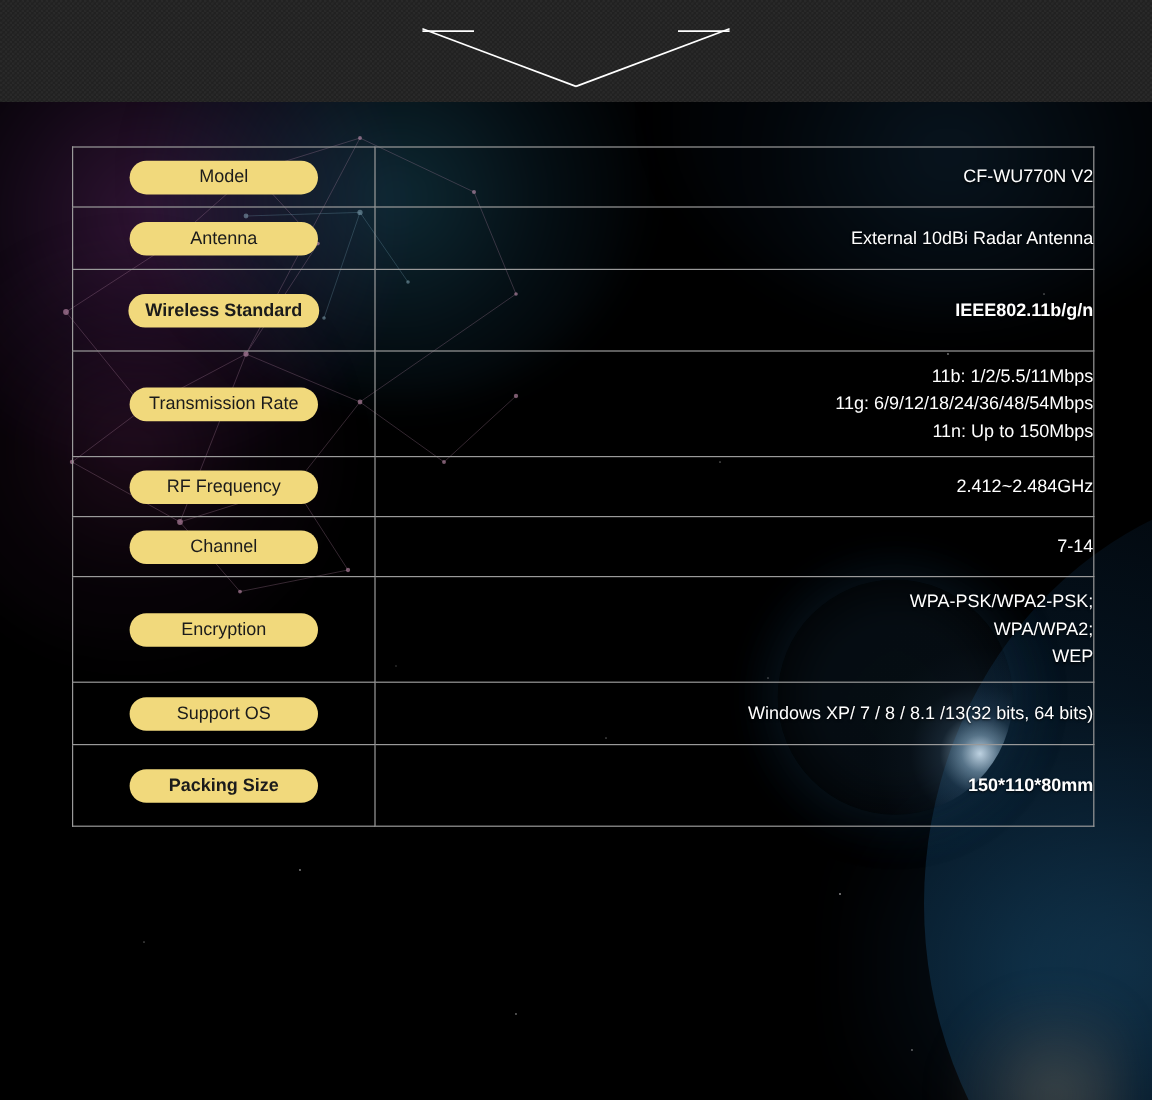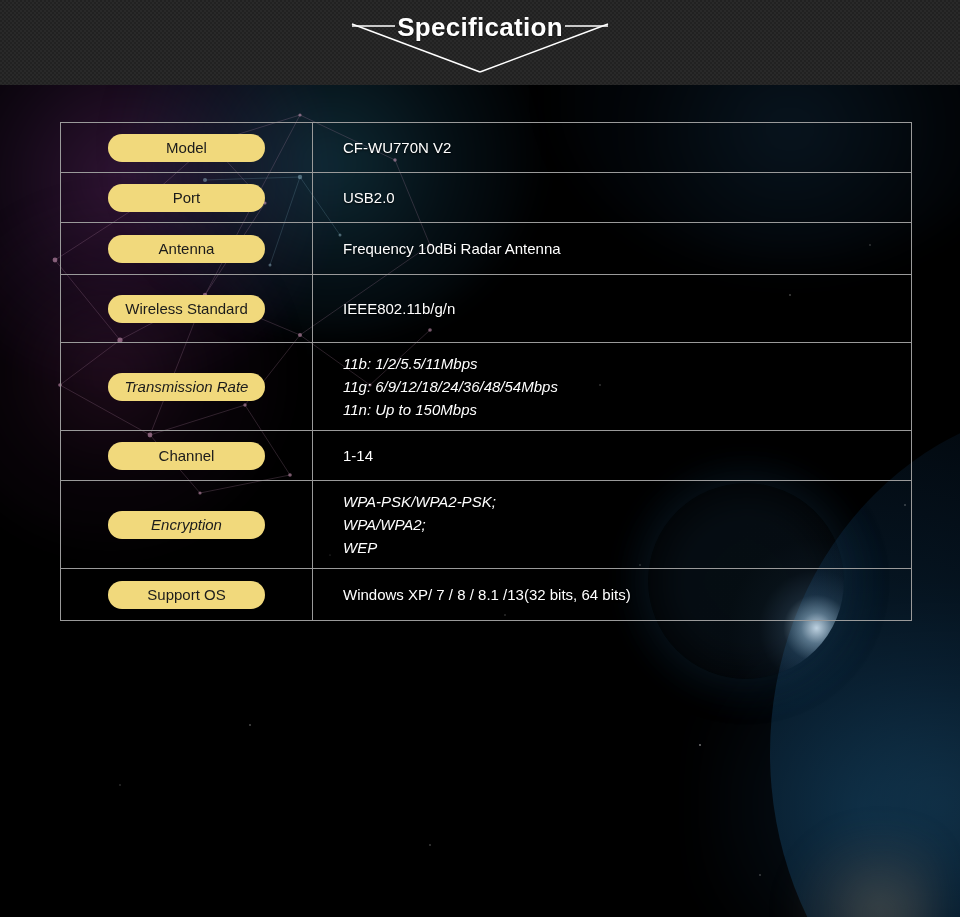--- a/index.html
+++ b/index.html
@@ -257,41 +257,41 @@
     white-space: nowrap;
   }
 
   .value-cell {
     padding: 9px 0 9px 30px;
     color: #ffffff;
     font-size: 15px;
     line-height: 23px;
     white-space: pre-line;
     text-shadow: 0 1px 2px rgba(0,0,0,0.85);
+    text-align: right;
   }
 
   
   tr.r-tall-1 td { height: 52px; }
-  tr.r-tall-2 td { height: 68px; }
-  tr.r-tall-3 td { height: 78px; font-style: italic; }
+  tr.r-tall-2 td { height: 68px; font-weight: bold; }
+  tr.r-tall-3 td { height: 78px; }
   tr.r-base   td { height: 50px; }
 </style>
 </head>
 <body>
 
 <div class="page">
 
   <div class="header">
     <svg class="header-deco" viewBox="0 0 960 85">
       <line x1="352" y1="26" x2="395" y2="26" stroke="#ffffff" stroke-width="1.4"></line>
       <line x1="352" y1="24" x2="480" y2="72" stroke="#ffffff" stroke-width="1.4"></line>
       <line x1="608" y1="26" x2="565" y2="26" stroke="#ffffff" stroke-width="1.4"></line>
       <line x1="608" y1="24" x2="480" y2="72" stroke="#ffffff" stroke-width="1.4"></line>
     </svg>
-    <div class="header-title">Specification</div>
   </div>
 
   <div class="space">
     <div class="glow glow-purple"></div>
     <div class="glow glow-teal"></div>
     <div class="glow glow-magenta"></div>
     <div class="glow glow-blue-top"></div>
 
     <svg class="constellation" viewBox="0 0 520 420">
       <g stroke="#c08fb0" stroke-width="0.6" opacity="0.5" fill="none">
@@ -360,48 +360,52 @@
       </g>
     </svg>
   </div>
 
   <table class="spec-table">
     <tbody>
         <tr class="r-base">
           <td class="label-cell"><span class="pill">Model</span></td>
           <td class="value-cell">CF-WU770N V2</td>
         </tr>
-        <tr class="r-base">
-          <td class="label-cell"><span class="pill">Port</span></td>
-          <td class="value-cell">USB2.0</td>
-        </tr>
         <tr class="r-tall-1">
           <td class="label-cell"><span class="pill">Antenna</span></td>
-          <td class="value-cell">Frequency 10dBi Radar Antenna</td>
+          <td class="value-cell">External 10dBi Radar Antenna</td>
         </tr>
         <tr class="r-tall-2">
           <td class="label-cell"><span class="pill">Wireless Standard</span></td>
           <td class="value-cell">IEEE802.11b/g/n</td>
         </tr>
         <tr class="r-tall-3">
           <td class="label-cell"><span class="pill">Transmission Rate</span></td>
           <td class="value-cell">11b: 1/2/5.5/11Mbps
 11g: 6/9/12/18/24/36/48/54Mbps
 11n: Up to 150Mbps</td>
         </tr>
         <tr class="r-base">
+          <td class="label-cell"><span class="pill">RF Frequency</span></td>
+          <td class="value-cell">2.412~2.484GHz</td>
+        </tr>
+        <tr class="r-base">
           <td class="label-cell"><span class="pill">Channel</span></td>
-          <td class="value-cell">1-14</td>
+          <td class="value-cell">7-14</td>
         </tr>
         <tr class="r-tall-3">
           <td class="label-cell"><span class="pill">Encryption</span></td>
           <td class="value-cell">WPA-PSK/WPA2-PSK;
 WPA/WPA2;
 WEP</td>
         </tr>
         <tr class="r-tall-1">
           <td class="label-cell"><span class="pill">Support OS</span></td>
           <td class="value-cell">Windows XP/ 7 / 8 / 8.1 /13(32 bits, 64 bits)</td>
         </tr>
+        <tr class="r-tall-2">
+          <td class="label-cell"><span class="pill">Packing Size</span></td>
+          <td class="value-cell">150*110*80mm</td>
+        </tr>
       </tbody>
   </table>
 
 </div>
 
 </body></html>

